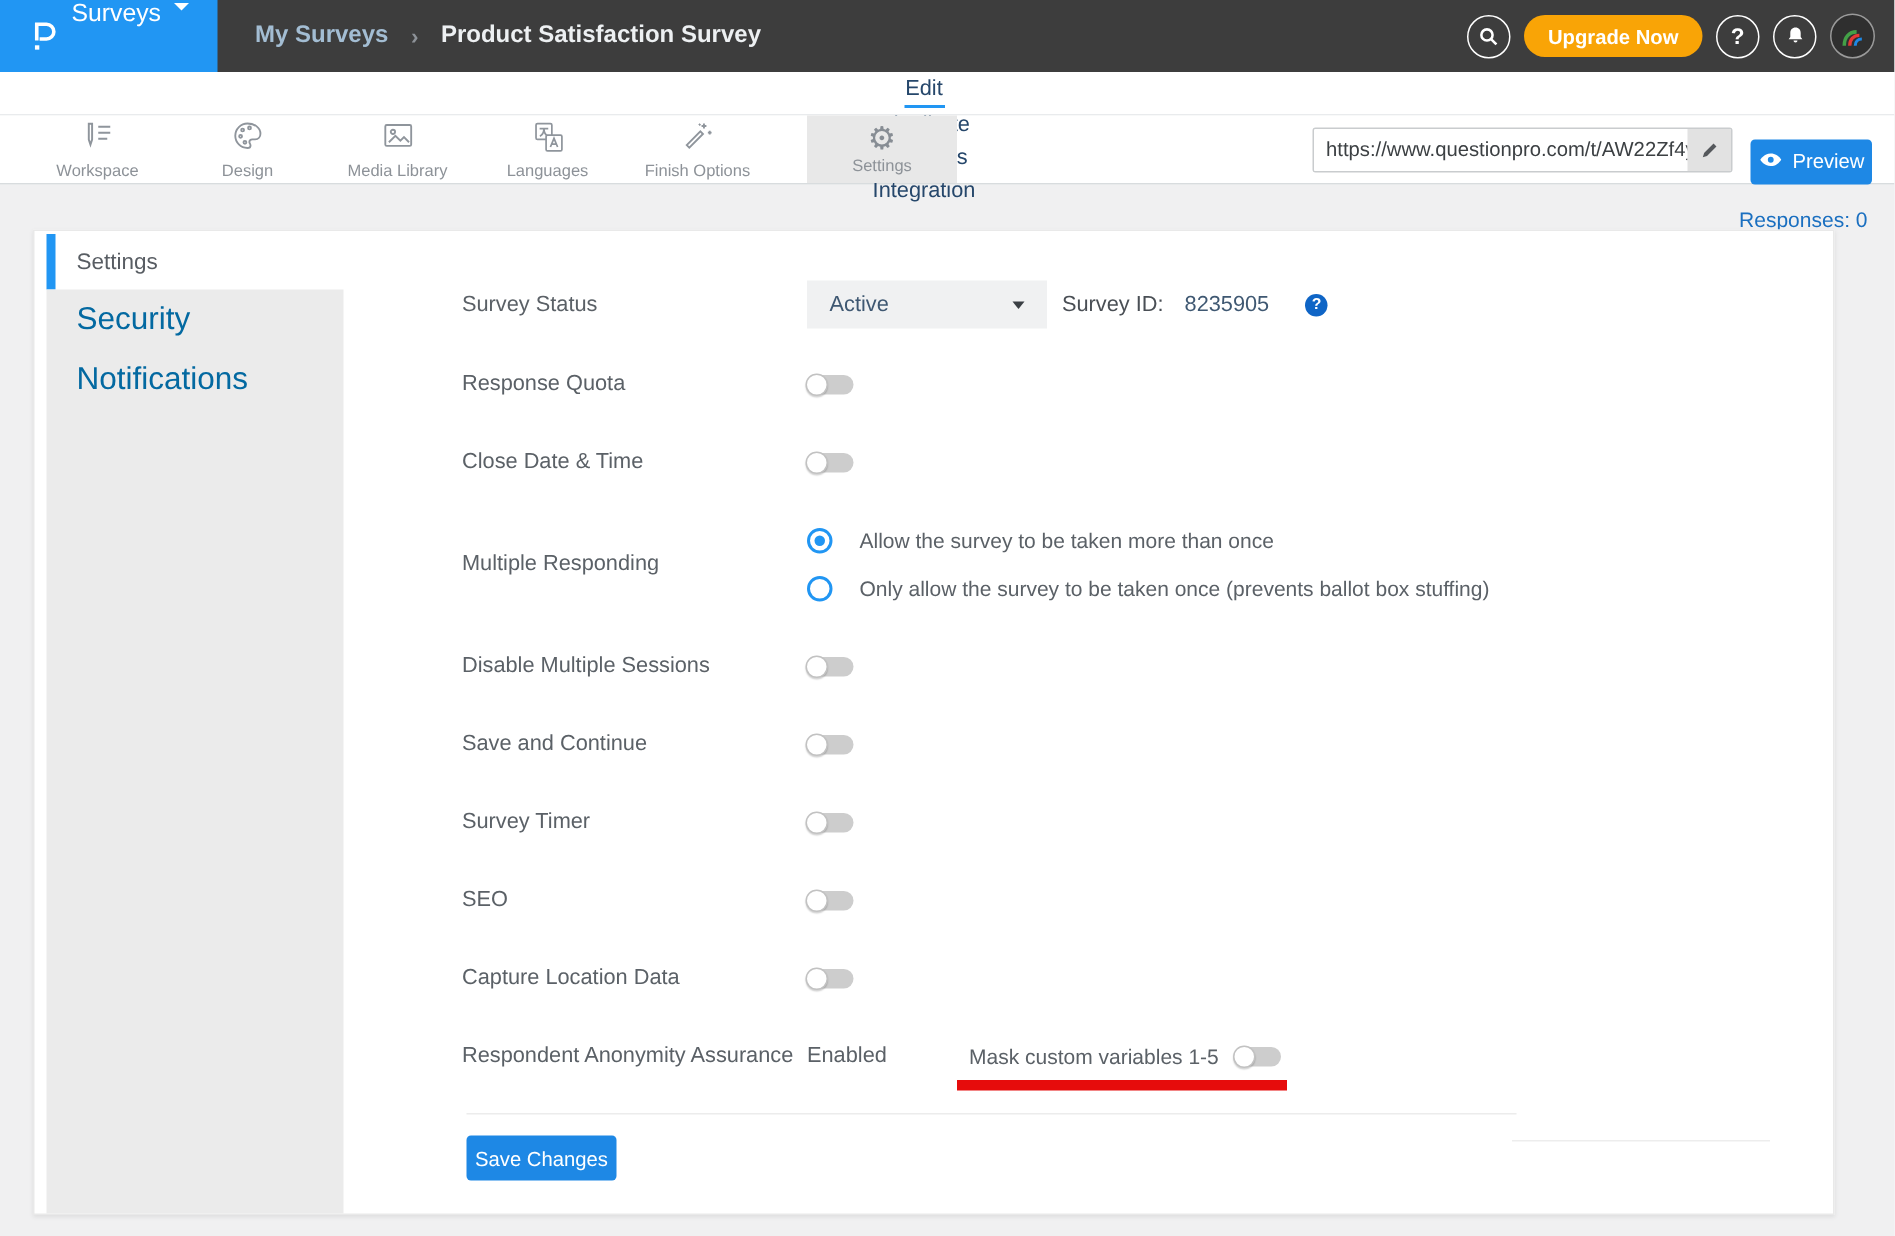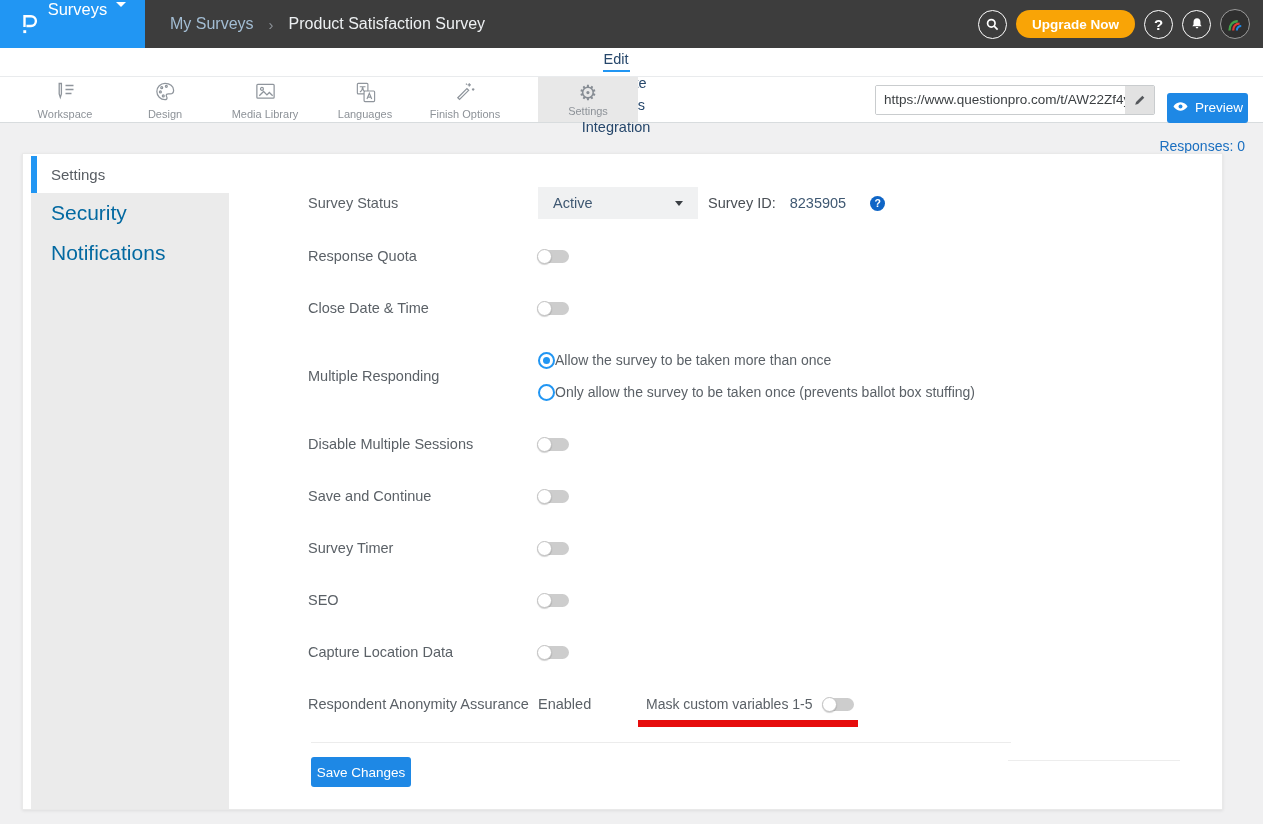--- a/index.html
+++ b/index.html
@@ -5,21 +5,21 @@
   * { margin:0; padding:0; box-sizing:border-box; }
   html,body { width:1263px; height:824px; overflow:hidden; background:#f0f0f1;
               font-family:"Liberation Sans", sans-serif; }
 
   
   .header { height:48px; background:#3d3d3d; display:flex; align-items:stretch; }
   .logo { width:145px; background:#2196f3; display:flex; justify-content:center; gap:9px; cursor:pointer; }
   .logo-mark { display:flex; align-items:center; }
   .logo-text { color:#fff; font-size:16.5px; }
   .caret-down-w { width:0; height:0; border-left:5px solid transparent; border-right:5px solid transparent; border-top:5.5px solid #fff; margin-top:2px; }
-  .breadcrumb { display:flex; align-items:center; margin-left:25px; gap:15px; }
+  .breadcrumb { display:flex; align-items:center; margin-left:25px; gap:15px;font-weight:bold; }
   .bc-parent { color:#a3bdd3; font-size:16px; cursor:pointer; }
   .bc-sep { color:#8d9298; font-size:15px; }
   .bc-current { color:#edf0f2; font-size:16px; }
   .header-right { margin-left:auto; display:flex; align-items:center; gap:9px; padding-right:13px; }
   .hicon { width:29px; height:29px; border:1.8px solid #fff; border-radius:50%; display:flex; align-items:center; justify-content:center; cursor:pointer; flex:none; }
   .hicon.q { color:#fff; font-size:15px; font-weight:bold; }
   .upgrade { height:28px; background:#f9a406; border-radius:14px; color:#fff; font-size:13.5px; font-weight:bold; display:flex; align-items:center; padding:0 16px; cursor:pointer; }
   .avatar { width:30px; height:30px; border-radius:50%; border:1.8px solid #9a9a9a; background:#2f2f2f; overflow:hidden; display:flex; align-items:center; justify-content:center; cursor:pointer; }
 
   
@@ -66,21 +66,21 @@
   .row-close { margin-bottom:31px; }
   .toggle { position:relative; width:31px; height:13px; background:#cdcdcd; border-radius:7px; display:inline-block; cursor:pointer; flex:none; }
   .toggle .knob { position:absolute; left:-1px; top:-1px; width:15px; height:15px; background:#fff; border:1px solid #c2c2c2; border-radius:50%; box-shadow:0 1px 1px rgba(0,0,0,.18); }
 
   .row-multi { margin-bottom:31px; align-items:center; }
   .opts { display:flex; flex-direction:column; gap:10px; }
   .opt { display:flex; align-items:center; height:22px; cursor:pointer; }
   .radio { width:17px; height:17px; border:2px solid #2196f3; border-radius:50%; display:inline-flex; align-items:center; justify-content:center; flex:none; background:#fff; }
   .radio .dot { width:7px; height:7px; border-radius:50%; background:#2196f3; display:none; }
   .radio.sel .dot { display:block; }
-  .opt .otext { font-size:14px; color:#5b6167; margin-left:0; }
+  .opt .otext { font-size:14px; color:#5b6167; margin-left:18px; }
 
   .row-anon { height:20px; }
   .anon-status { width:108px; font-size:14.5px; color:#5b6167; flex:none; }
   .anon-mask { width:177px; font-size:14px; color:#5b6167; flex:none; }
 
   .red-bar { margin:6px 0 0 330px; width:220px; height:7px; background:#e60c0c; }
   .divider { margin:15px 0 0 3px; width:700px; border-top:1px solid #ececec; }
   .faint-line { position:absolute; left:985px; top:606px; width:172px; height:1px; background:#ededed; }
   .save-btn { margin:14px 0 0 3px; width:100px; height:30px; background:#1e88e5; border:none; border-radius:3px; color:#fff; font-size:13.5px; display:flex; align-items:center; justify-content:center; cursor:pointer; }
 </style>

